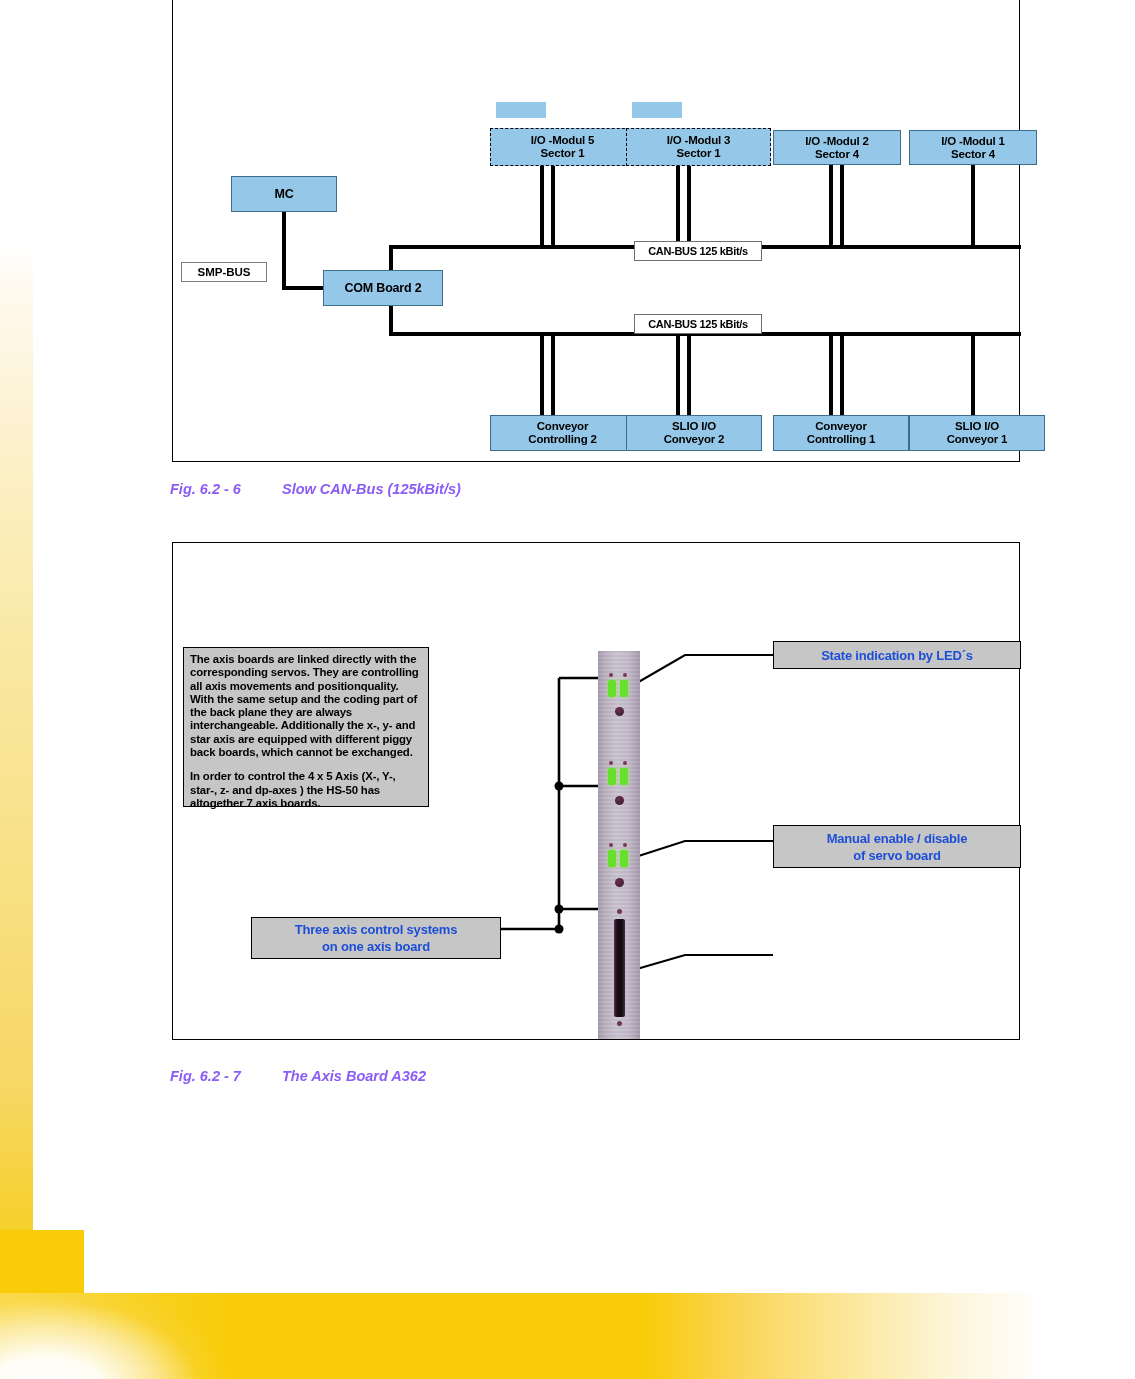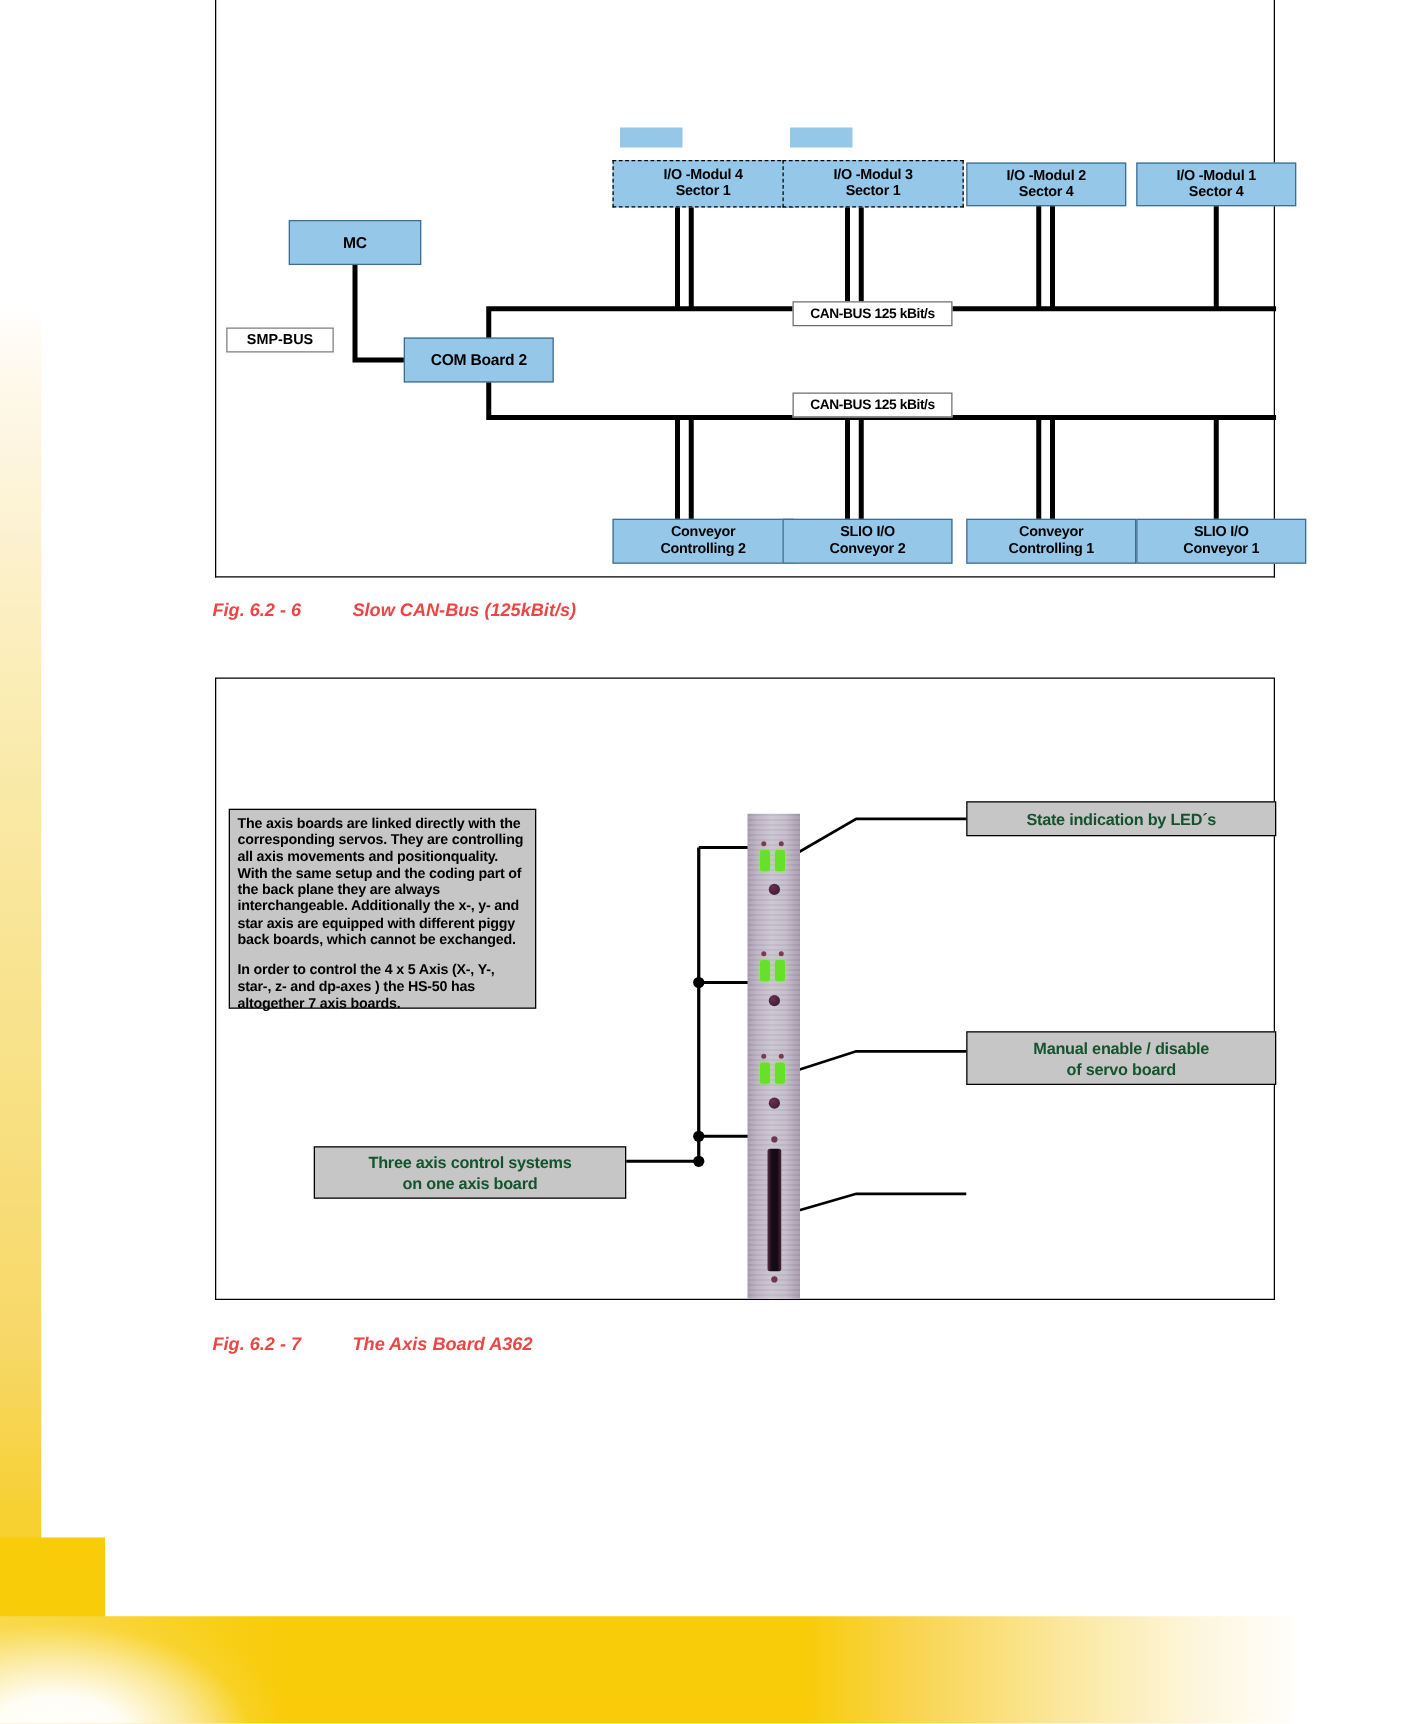--- a/index.html
+++ b/index.html
@@ -61,21 +61,21 @@
   #figure-1 { left: 172px; top: 0px;    width: 848px; height: 462px; border-top: none; }
   #figure-2 { left: 172px; top: 542px;  width: 848px; height: 498px; }
 
   
   .caption {
     position: absolute;
     font-family: "Liberation Sans", sans-serif;
     font-style: italic;
     font-weight: bold;
     font-size: 14.5px;
-    color: #ef4444;
+    color: #8b5cf6;
     white-space: nowrap;
   }
   .caption .cap-num { display: inline-block; width: 112px; }
 
   
   .blk {
     position: absolute;
     box-sizing: border-box;
     background: #95c8e8;
     border: 1px solid #3f6d8c;
@@ -128,21 +128,21 @@
     letter-spacing: -0.3px;
     z-index: 5;
   }
 
   
   .grayblock {
     position: absolute;
     box-sizing: border-box;
     background: #c6c6c6;
     border: 1.6px solid #000000;
-    color: #14532d;
+    color: #1d4ed8;
     font-family: "Liberation Sans", sans-serif;
     font-weight: bold;
     font-size: 13px;
     line-height: 17px;
     text-align: right;
     display: flex;
     flex-direction: column;
     align-items: center;
     justify-content: center;
     letter-spacing: -0.2px;
@@ -229,21 +229,21 @@
   <div class="deco-bottom-band"></div>
   <div class="deco-bottom-glow"></div>
 
   <div id="figure-1" class="fig-frame">
 
     <div class="blk-tab" style="left:323px; top:102px;"></div>
     <div class="blk-tab" style="left:459px; top:102px;"></div>
 
     <div class="blk blk-dashed" style="left:317px; top:128px; width:145px; height:38px;">
       <div>
-        <span>I/O -Modul 4</span>
+        <span>I/O -Modul 5</span>
         <span>Sector 1</span>
       </div>
     </div>
     <div class="blk blk-dashed" style="left:453px; top:128px; width:145px; height:38px;">
       <div>
         <span>I/O -Modul 3</span>
         <span>Sector 1</span>
       </div>
     </div>
     <div class="blk" style="left:600px; top:130px; width:128px; height:35px;">

